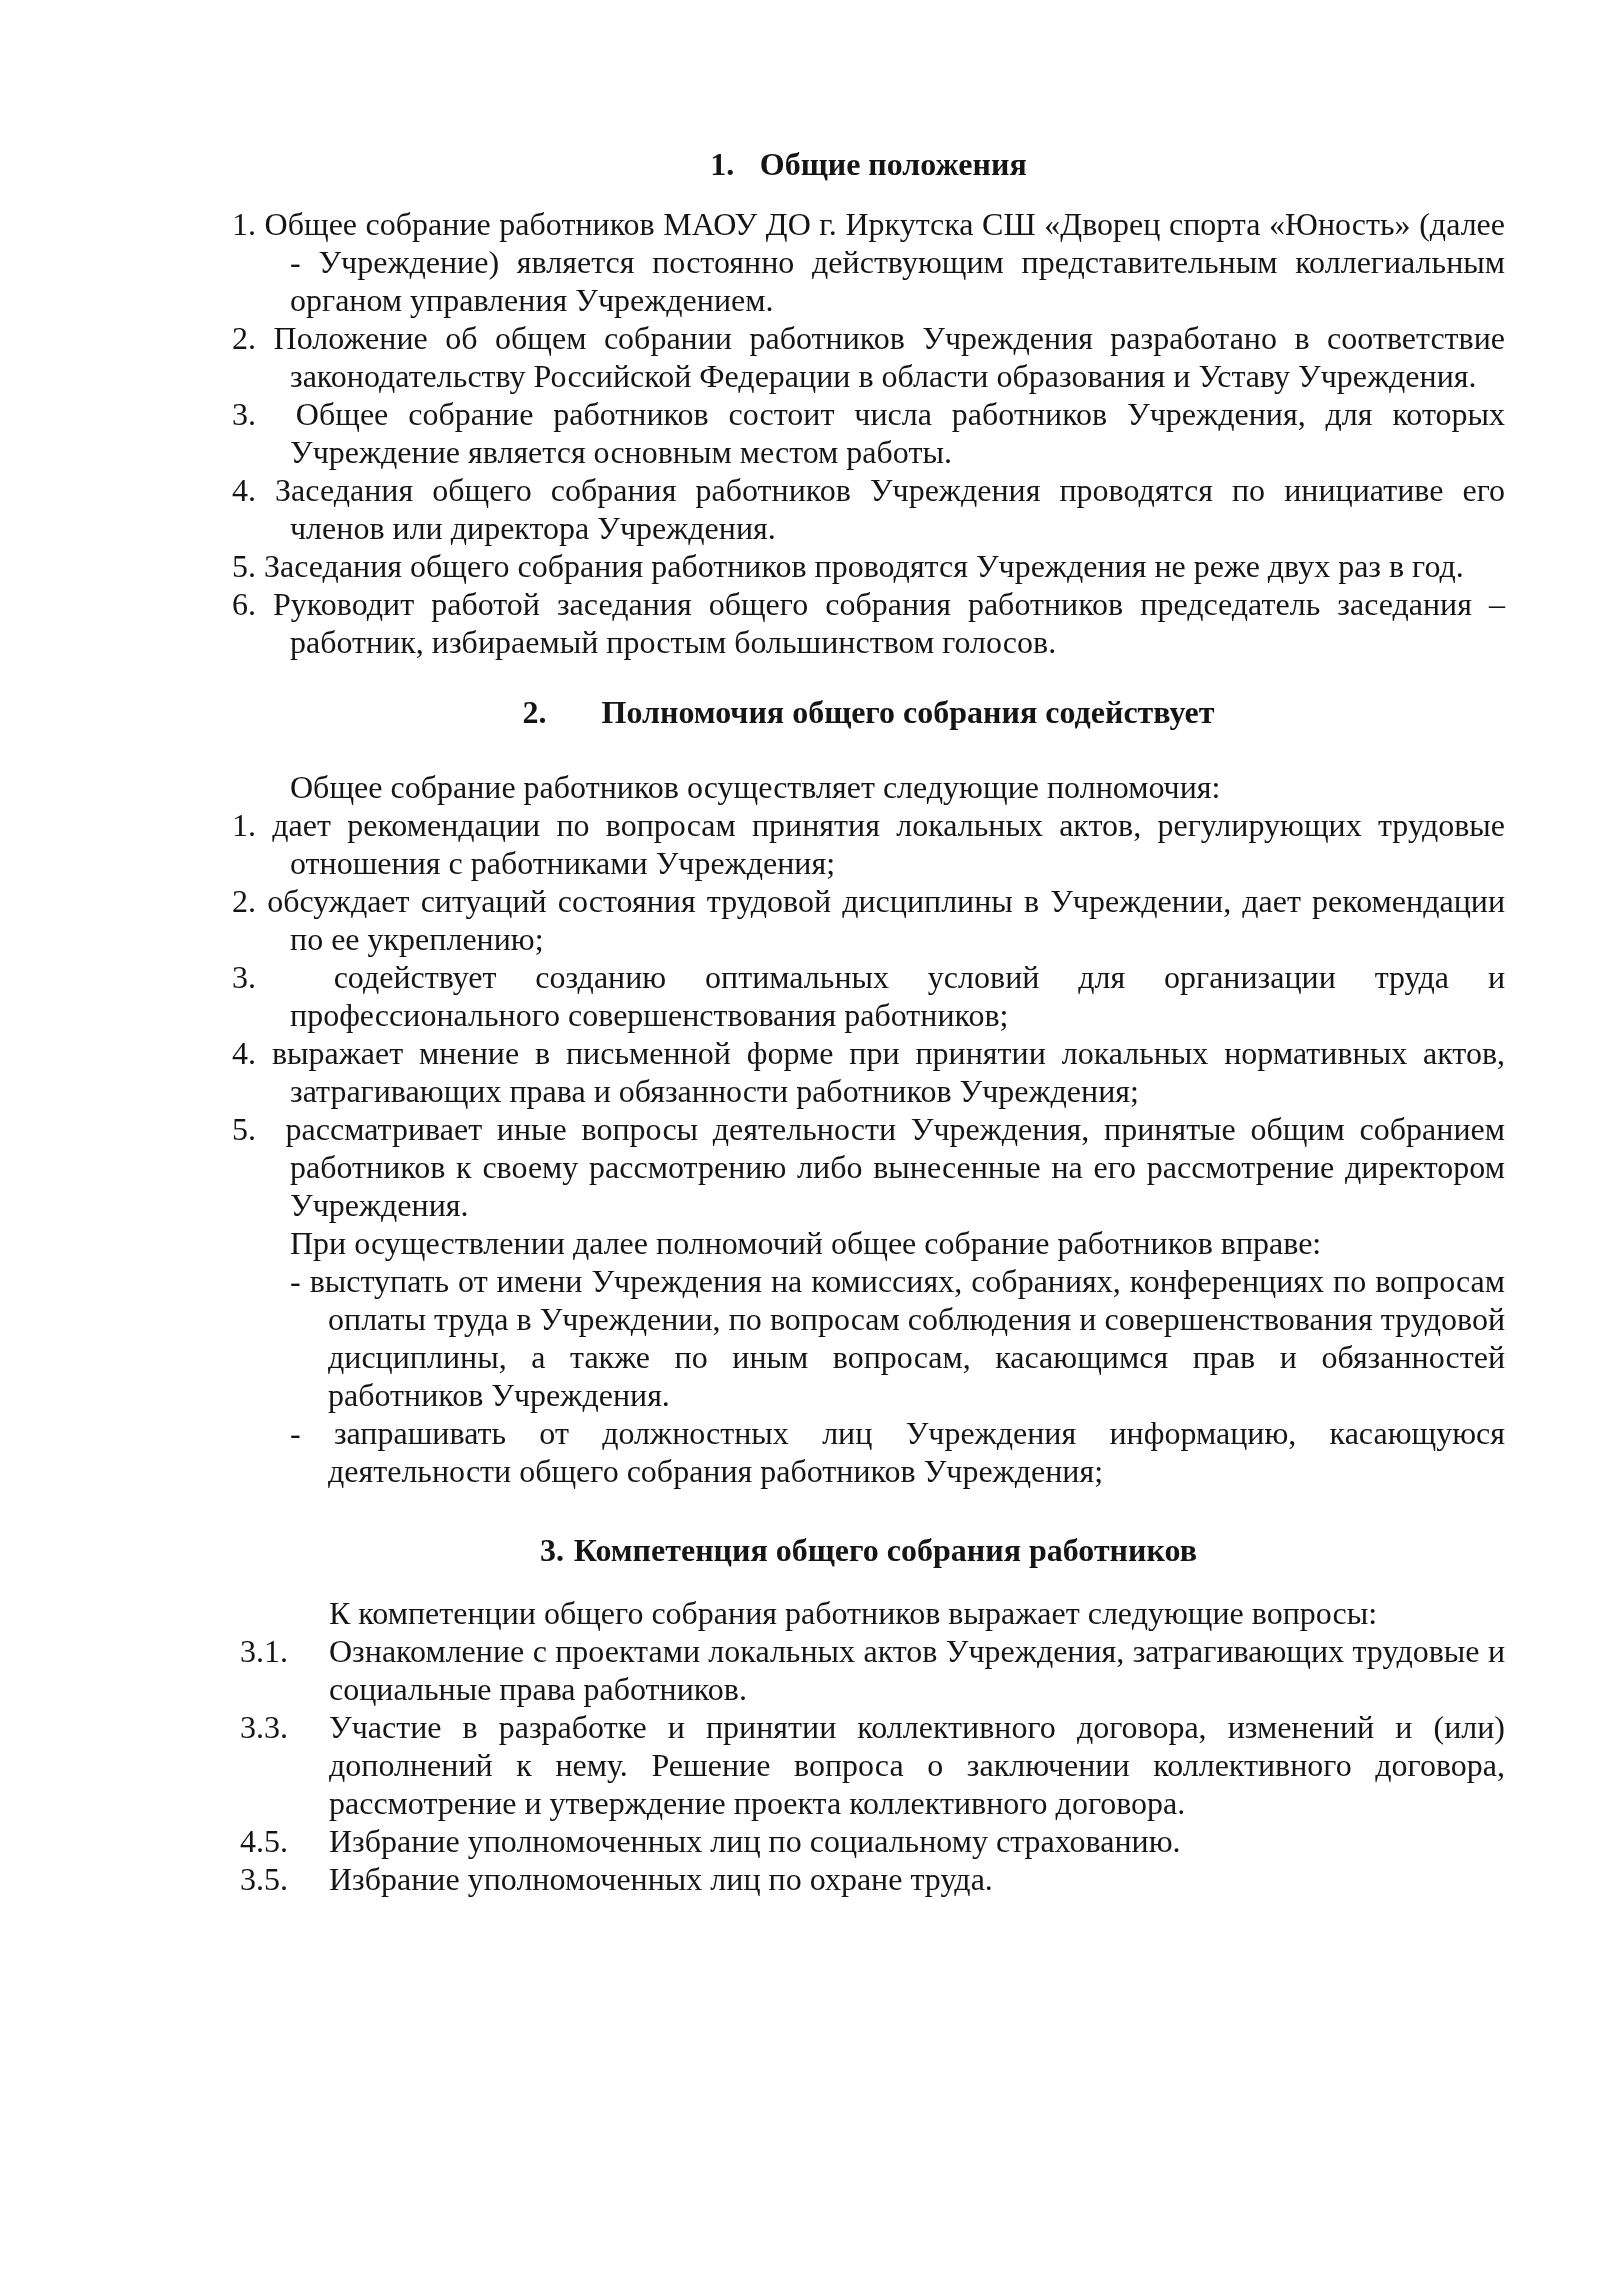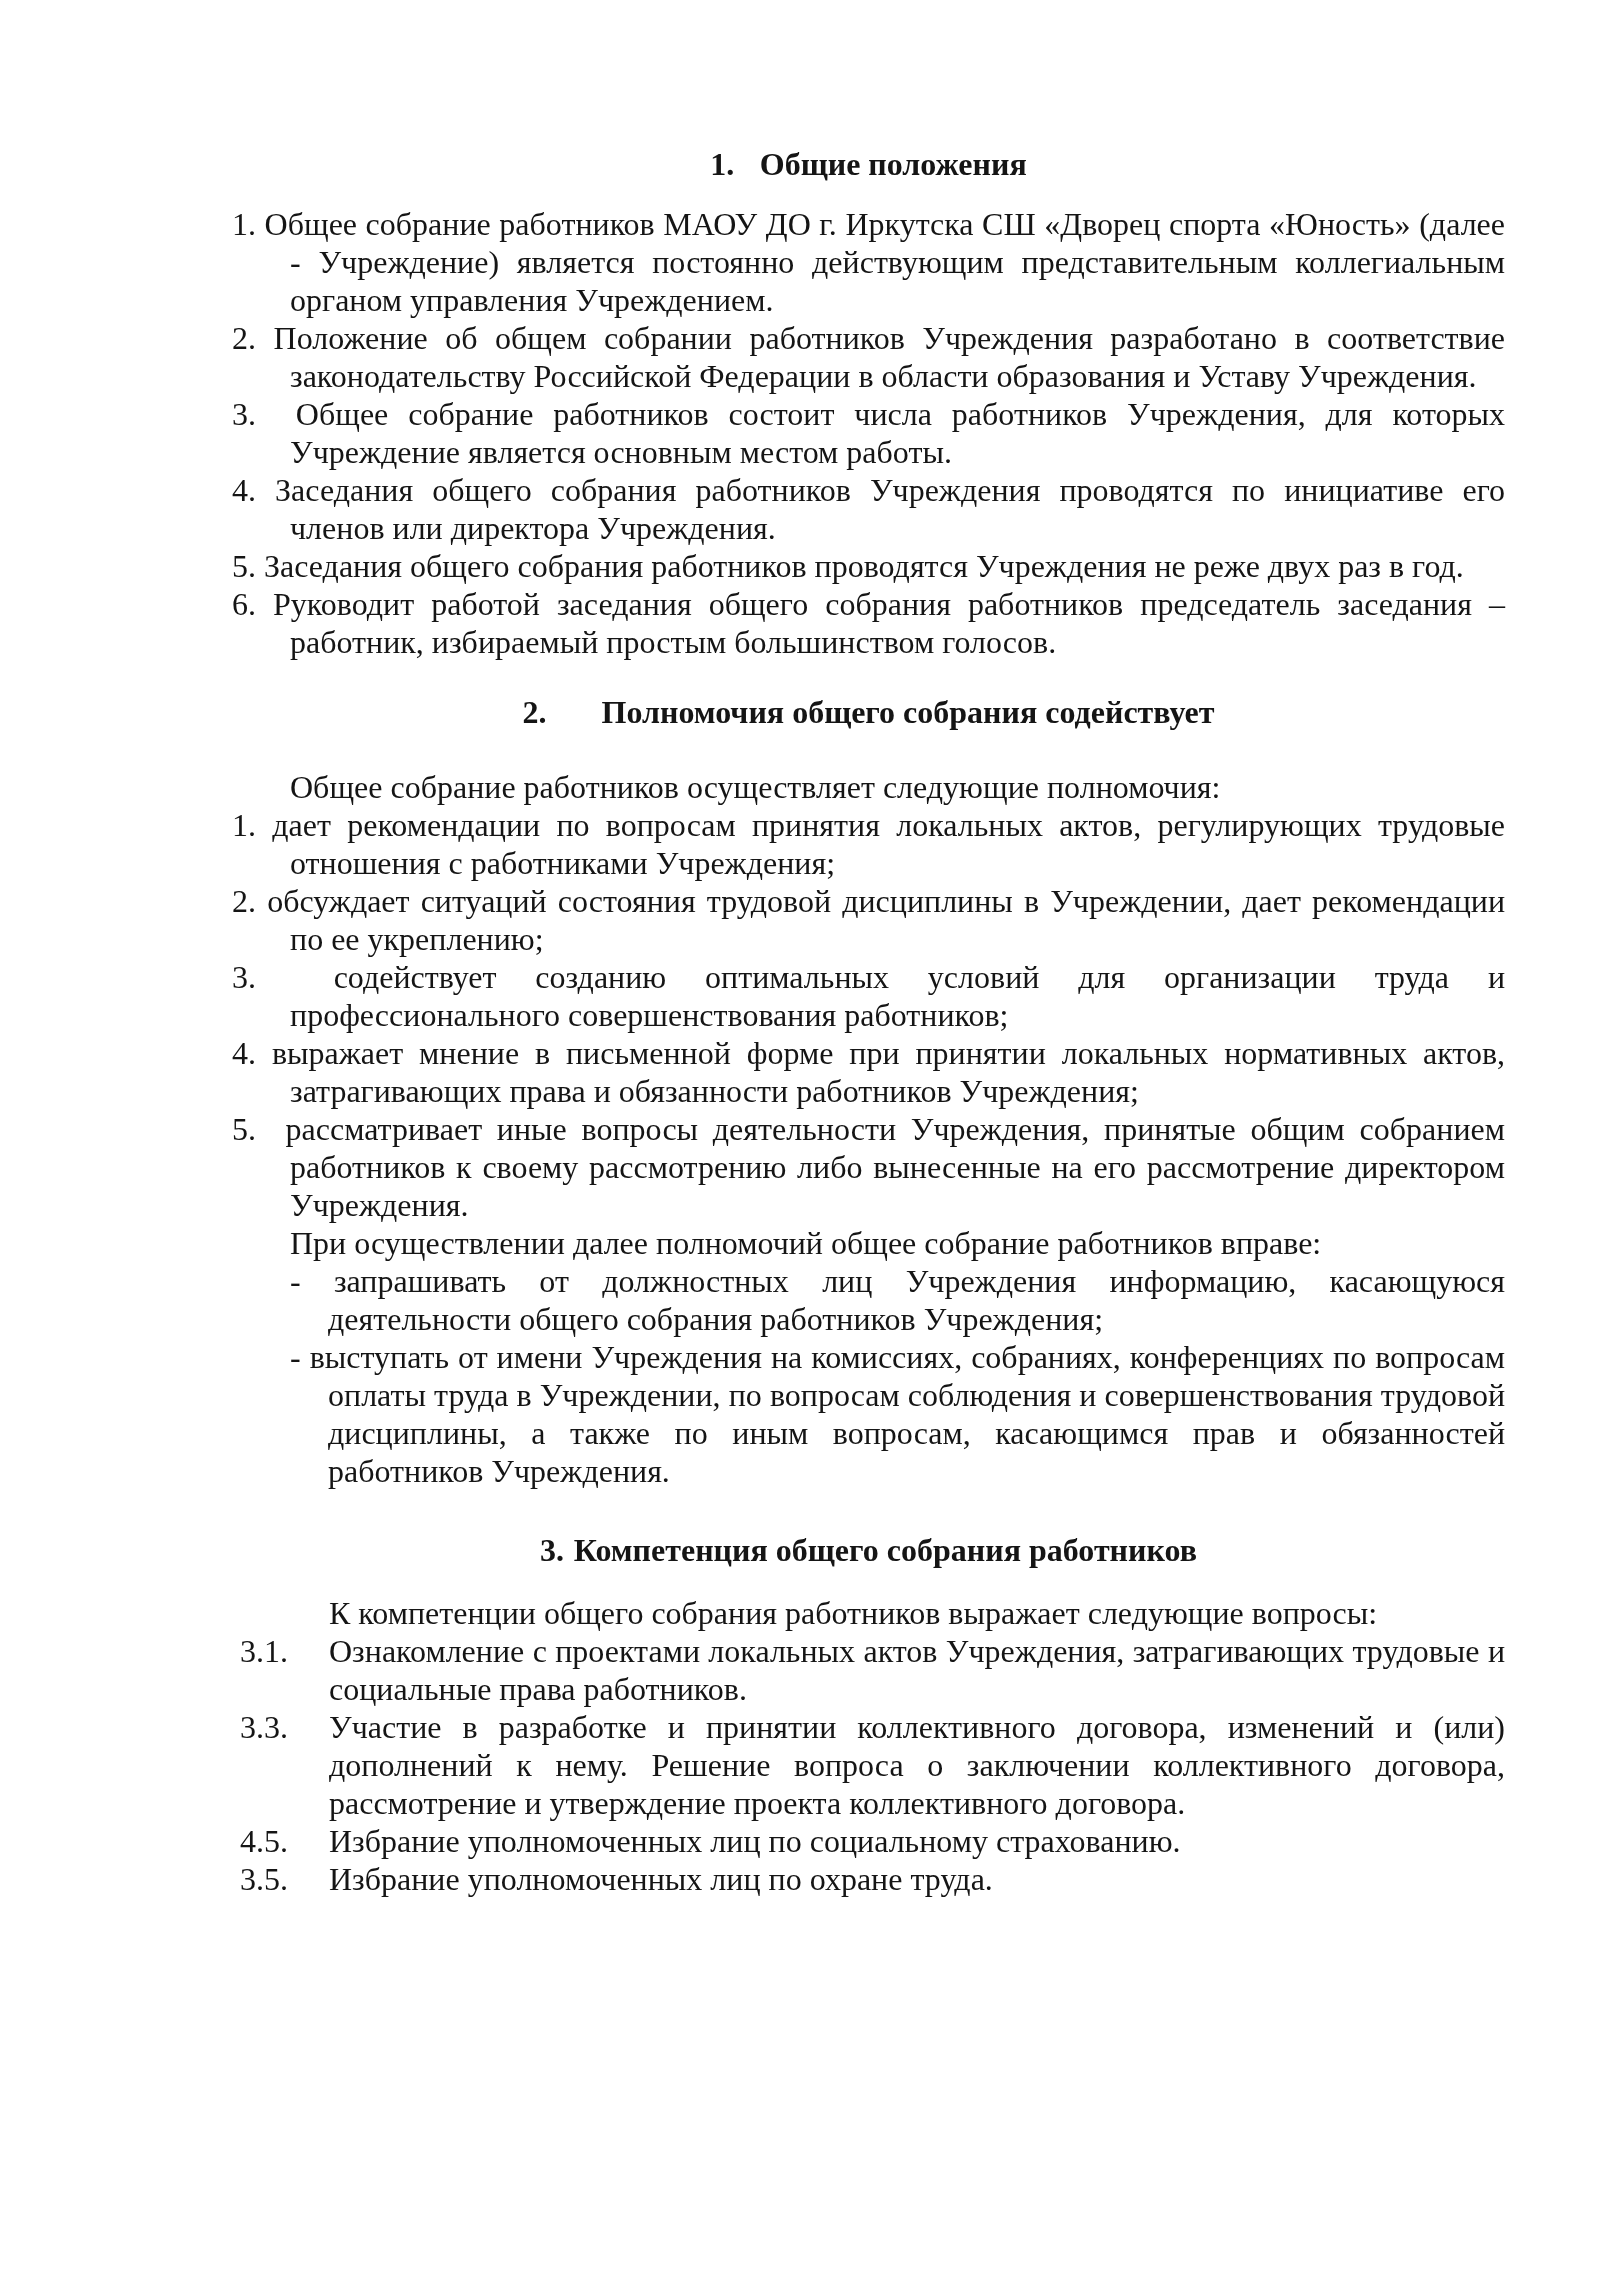--- a/index.html
+++ b/index.html
@@ -90,22 +90,22 @@
     <div class="indent-para">Общее собрание работников осуществляет следующие полномочия:</div>
 
     <div class="num-item"><span>1.</span> <span>дает рекомендации по вопросам принятия локальных актов, регулирующих трудовые отношения с работниками Учреждения;</span></div>
     <div class="num-item"><span>2.</span> <span>обсуждает ситуаций состояния трудовой дисциплины в Учреждении, дает рекомендации по ее укреплению;</span></div>
     <div class="num-item"><span>3.</span> <span>&nbsp;содействует созданию оптимальных условий для организации труда и профессионального совершенствования работников;</span></div>
     <div class="num-item"><span>4.</span> <span>выражает мнение в письменной форме при принятии локальных нормативных актов, затрагивающих права и обязанности работников Учреждения;</span></div>
     <div class="num-item"><span>5.</span> <span>&nbsp;рассматривает иные вопросы деятельности Учреждения, принятые общим собранием работников к своему рассмотрению либо вынесенные на его рассмотрение директором Учреждения.</span></div>
 
     <div class="indent-para">При осуществлении далее полномочий общее собрание работников вправе:</div>
 
+    <div class="dash-item"><span>-</span> <span>выступать от имени Учреждения на комиссиях, собраниях, конференциях по вопросам оплаты труда в Учреждении, по вопросам соблюдения и совершенствования трудовой дисциплины, а также по иным вопросам, касающимся прав и обязанностей работников Учреждения.</span></div>
     <div class="dash-item"><span>-</span> <span>запрашивать от должностных лиц Учреждения информацию, касающуюся деятельности общего собрания работников Учреждения;</span></div>
-    <div class="dash-item"><span>-</span> <span>выступать от имени Учреждения на комиссиях, собраниях, конференциях по вопросам оплаты труда в Учреждении, по вопросам соблюдения и совершенствования трудовой дисциплины, а также по иным вопросам, касающимся прав и обязанностей работников Учреждения.</span></div>
   </div>
 
   <div>
     <div class="heading heading-3">
       <span class="hnum">3.</span><span>Компетенция общего собрания работников</span>
     </div>
 
     <div class="indent-para-wide">К компетенции общего собрания работников выражает следующие вопросы:</div>
 
     <div class="sub-item"><span class="snum">3.1.</span><span>Ознакомление с проектами локальных актов Учреждения, затрагивающих трудовые и социальные права работников.</span></div>

